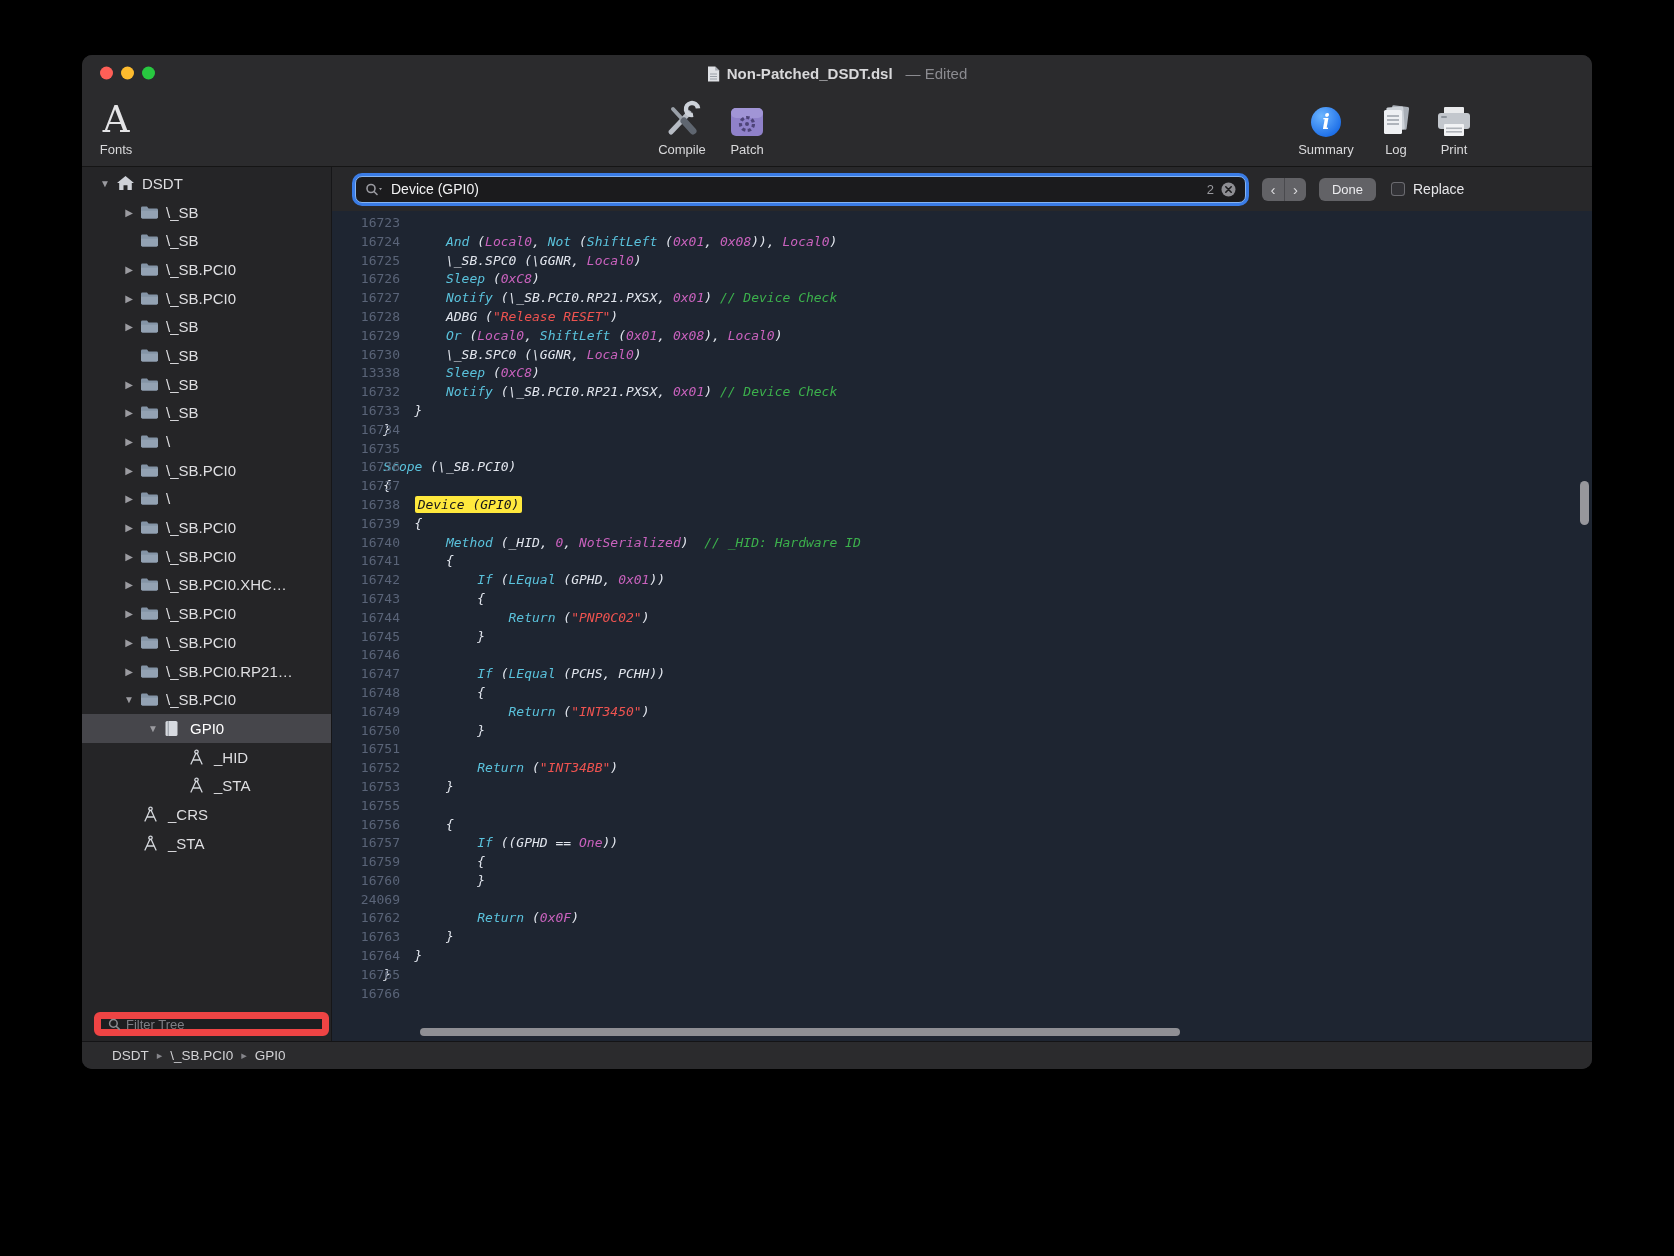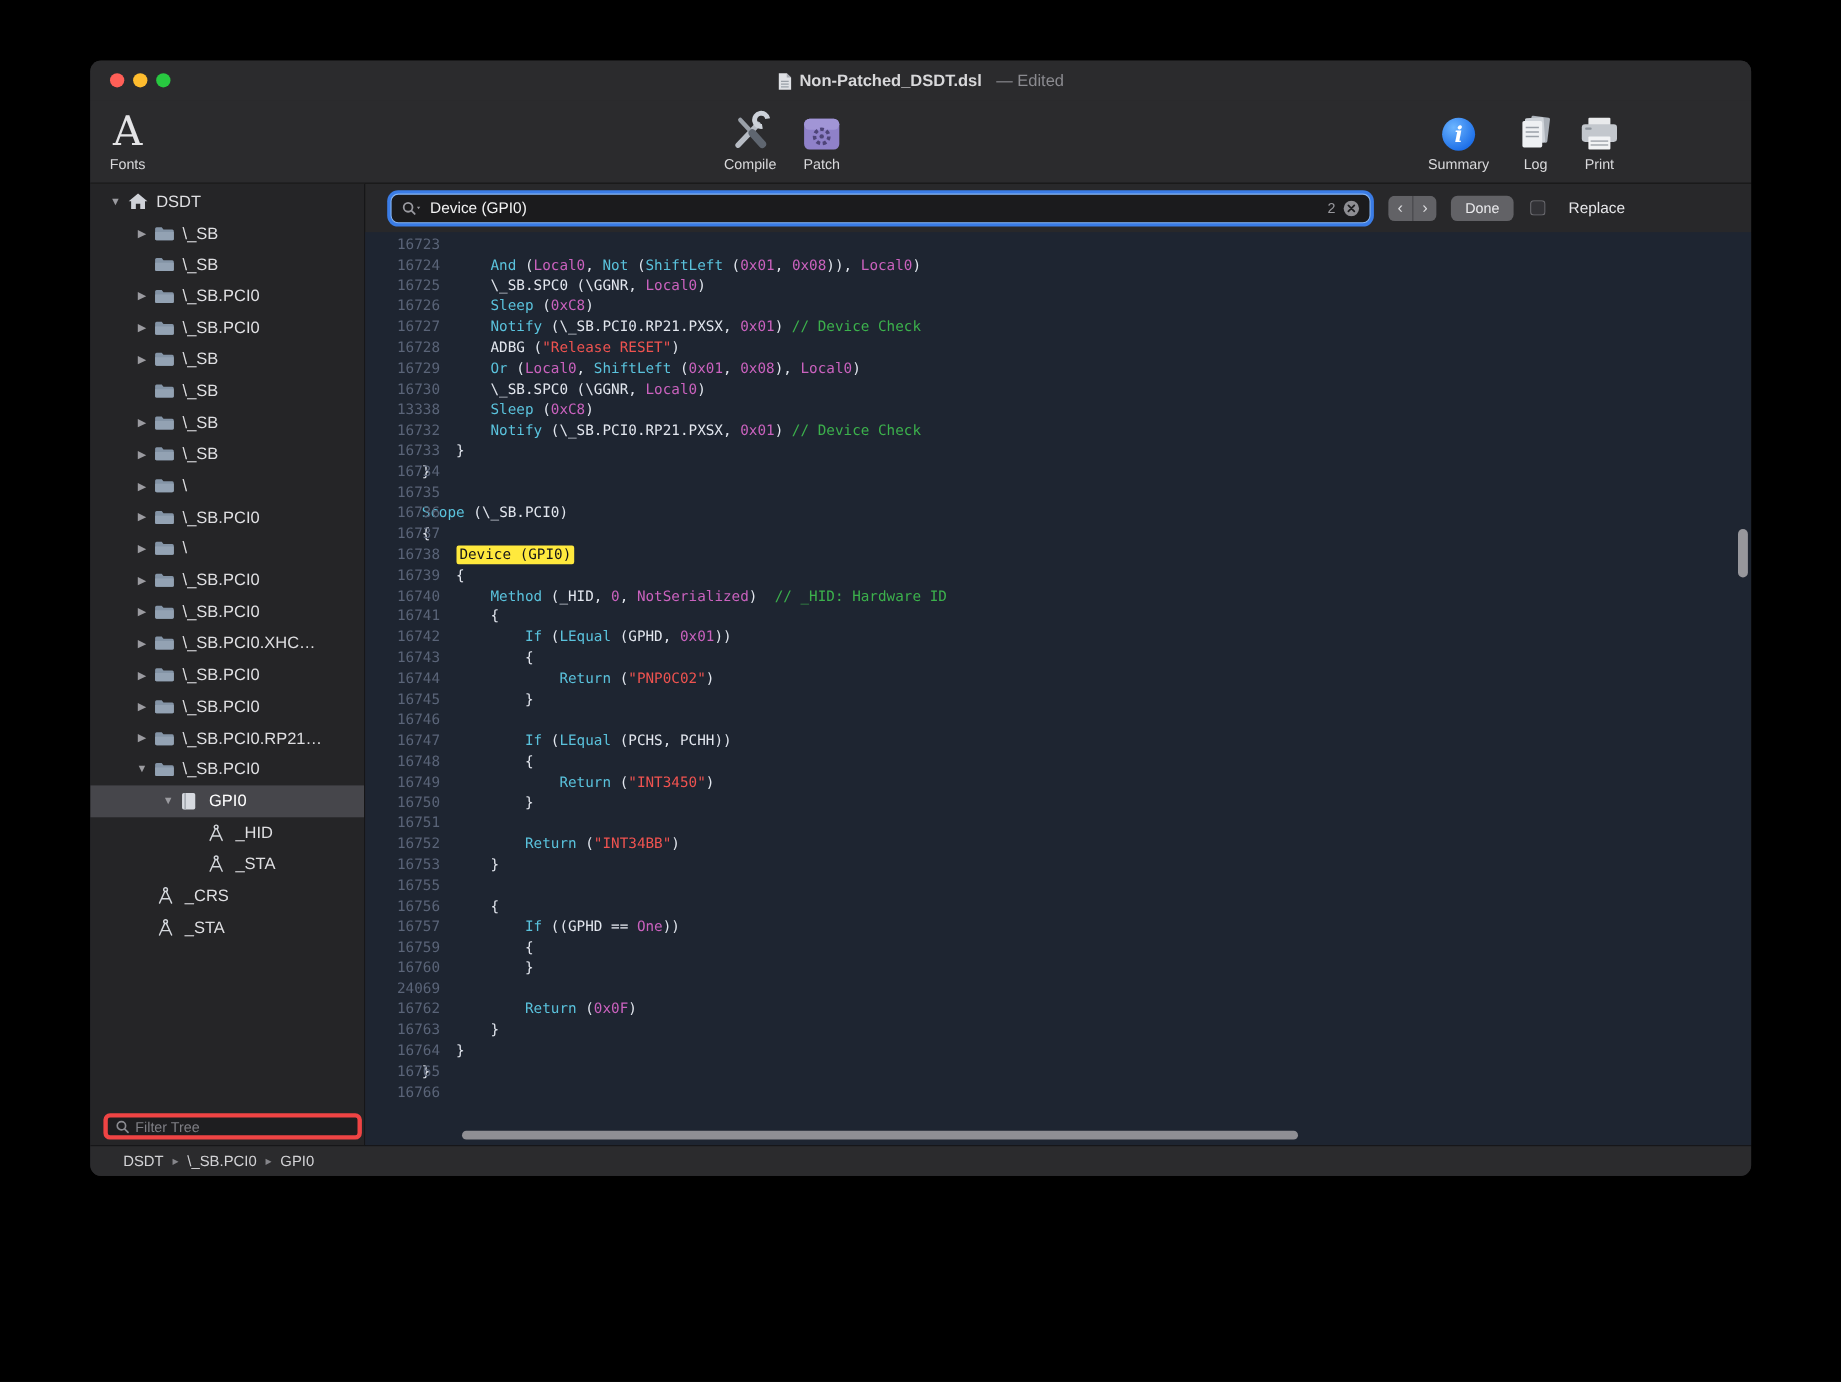--- a/index.html
+++ b/index.html
@@ -37,21 +37,21 @@
 
   
   .sidebar { width:250px; flex:none; background:#252527; border-right:1px solid #161618;
              position:relative; padding-top:2px; overflow:hidden; }
   .trow { height:28.7px; display:flex; align-items:center; font-size:15px; color:#dfdfe2; white-space:nowrap; }
   .trow.sel { background:#46464b; color:#ffffff; }
   .tri { width:22px; flex:none; color:#9b9ba0; font-size:10px; text-align:center; }
   .ic { width:26px; flex:none; display:flex; align-items:center; }
   .lbl { white-space:nowrap; }
   .filter { position:absolute; left:12px; right:2px; bottom:5px; height:24px; background:#1e1e20;
-            border:4px solid #ef4444; border-radius:6px; display:flex; align-items:center;
+            border:7px solid #ef4444; border-radius:6px; display:flex; align-items:center;
             padding:0 7px; gap:5px; }
   .filter input { flex:1; min-width:0; background:transparent; border:none; outline:none;
                   color:#e8e8e8; font-size:13px; font-family:"Liberation Sans", sans-serif; }
   .filter input::placeholder { color:#7f7f85; }
 
   
   .main { flex:1; display:flex; flex-direction:column; min-width:0; }
   .findbar { height:44px; flex:none; display:flex; align-items:center; background:#28282a;
              padding-left:23px; }
   .search-field { width:891px; height:27px; background:#1b1b1d; border-radius:7px;
@@ -59,30 +59,30 @@
                   box-shadow:0 0 0 3px var(--c-focus_ring, #3a7ce6);
                   display:flex; align-items:center; padding:0 9px; gap:7px; }
   .query { flex:1; color:#f2f2f3; font-size:14px; white-space:nowrap; overflow:hidden; }
   .count { color:#98989d; font-size:13px; }
   .seg { margin-left:16px; display:flex; border-radius:6px; overflow:hidden; }
   .seg button { width:22px; height:23px; background:#626266; border:none; color:#dcdcdf;
                 font-size:15px; line-height:1; padding:0; }
   .seg button + button { border-left:1px solid #4a4a4e; }
   .done { margin-left:13px; width:57px; height:23px; border:none; border-radius:6px;
           background:#626266; color:#ebebee; font-size:13px; }
-  .replace { margin-left:15px; display:flex; align-items:center; gap:21px; color:#e6e6e9; font-size:14px; }
+  .replace { margin-left:15px; display:flex; align-items:center; gap:8px; color:#e6e6e9; font-size:14px; }
   .cb { width:14px; height:14px; border-radius:3.5px; background:#323236;
         box-shadow:0 0 0 1px #6b6b70 inset; }
 
   
   .editor { flex:1; position:relative; background:#1e2531; overflow:hidden; padding-top:3px; }
   .crow { display:flex; height:18.8px; line-height:18.8px; white-space:pre;
           font-family:"DejaVu Sans Mono", monospace; font-size:13px;flex-direction:column; }
   .ln { flex:none; width:68px; text-align:right; color:#5a6478; }
-  .cl { padding-left:20px; color:#e2e6ee; }
+  .cl { padding-left:20px; color:#e2e6ee;font-style:italic; }
   .tk-p { color:#e2e6ee; }
   .tk-k { color:var(--c-keyword, #5ac2dc); }
   .tk-n { color:var(--c-constant, #ca62be); }
   .tk-s { color:var(--c-string, #ef5350); }
   .tk-c { color:var(--c-comment, #3cb14c); }
   .tk-h { background:var(--c-highlight, #ffe93d); color:#14141a; padding:1px 3px; border-radius:2px; }
   .vscroll { position:absolute; right:3px; top:270px; width:9px; height:44px; border-radius:4.5px; background:#97979c; }
   .hscroll { position:absolute; left:88px; bottom:5px; width:760px; height:8px; border-radius:4px; background:#8f8f94; }
 
   

